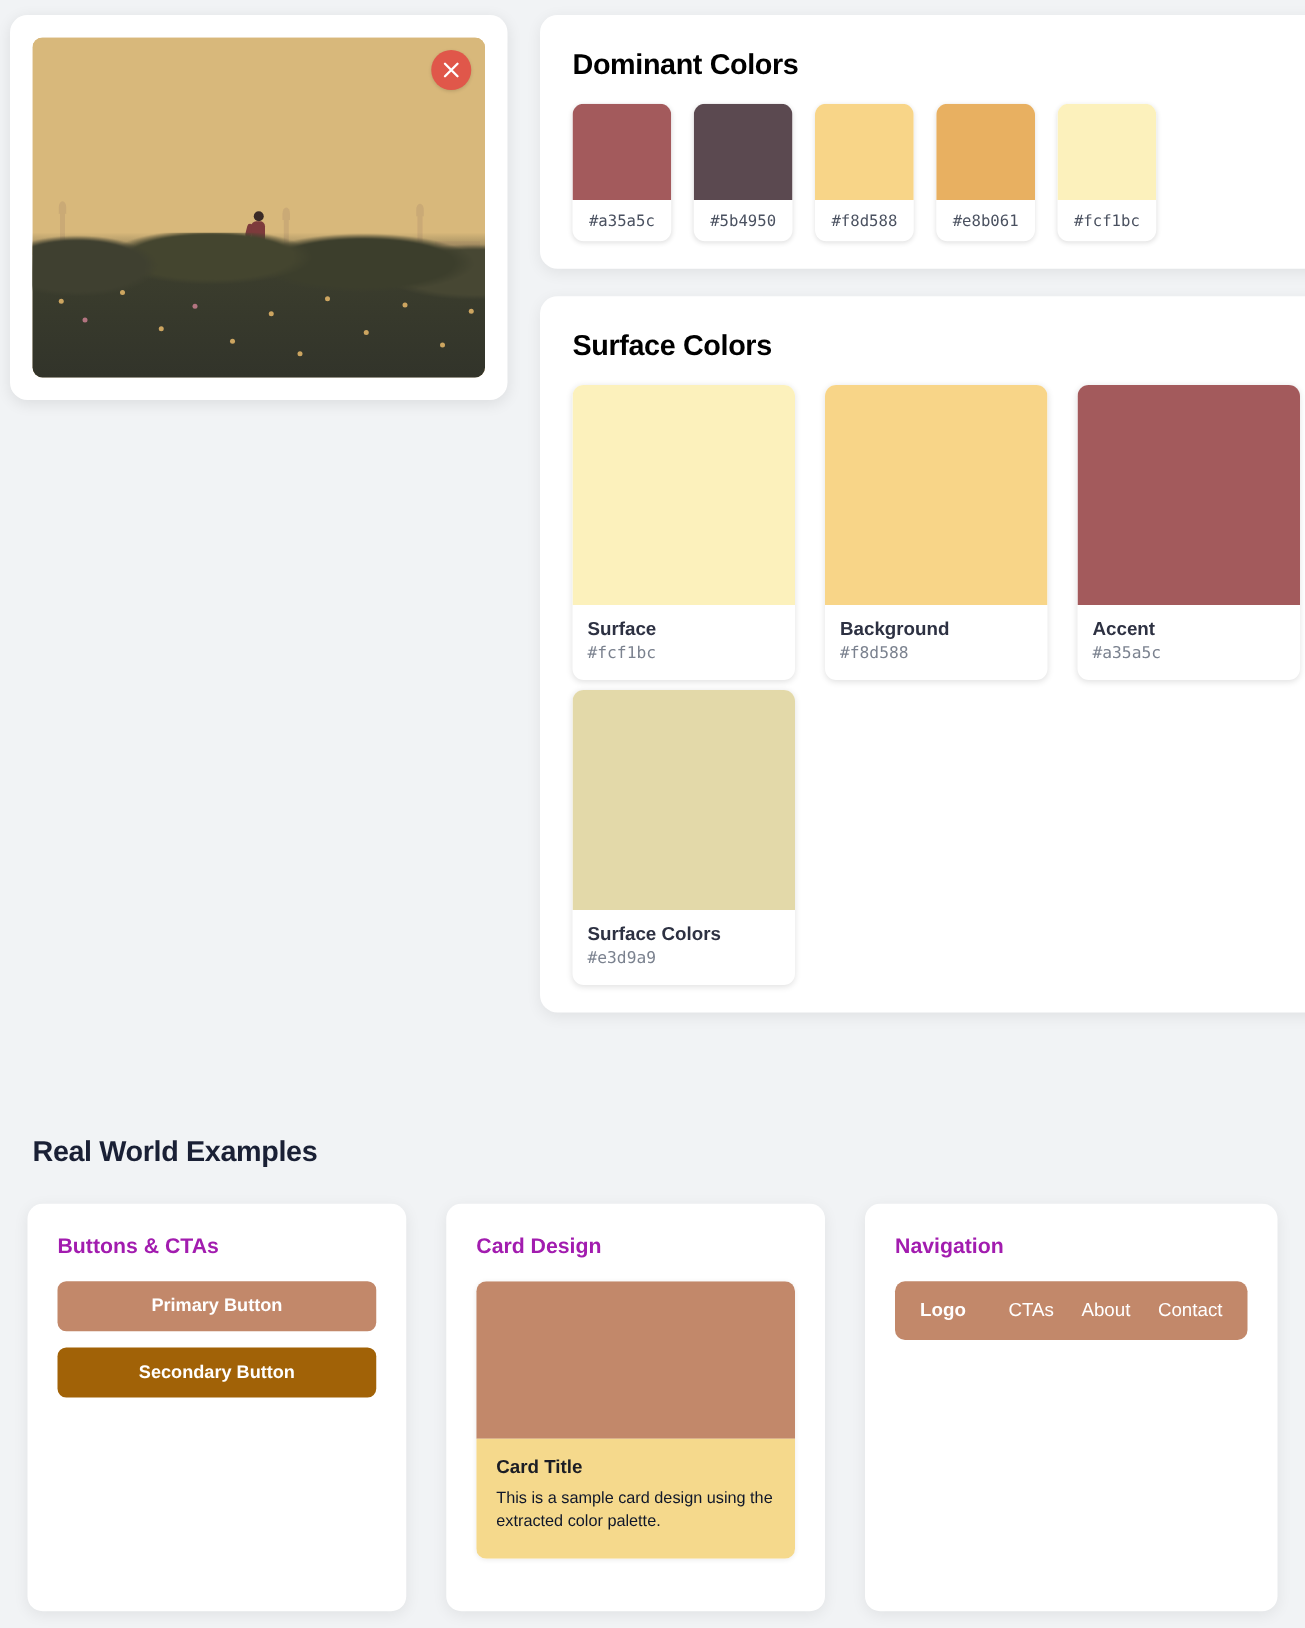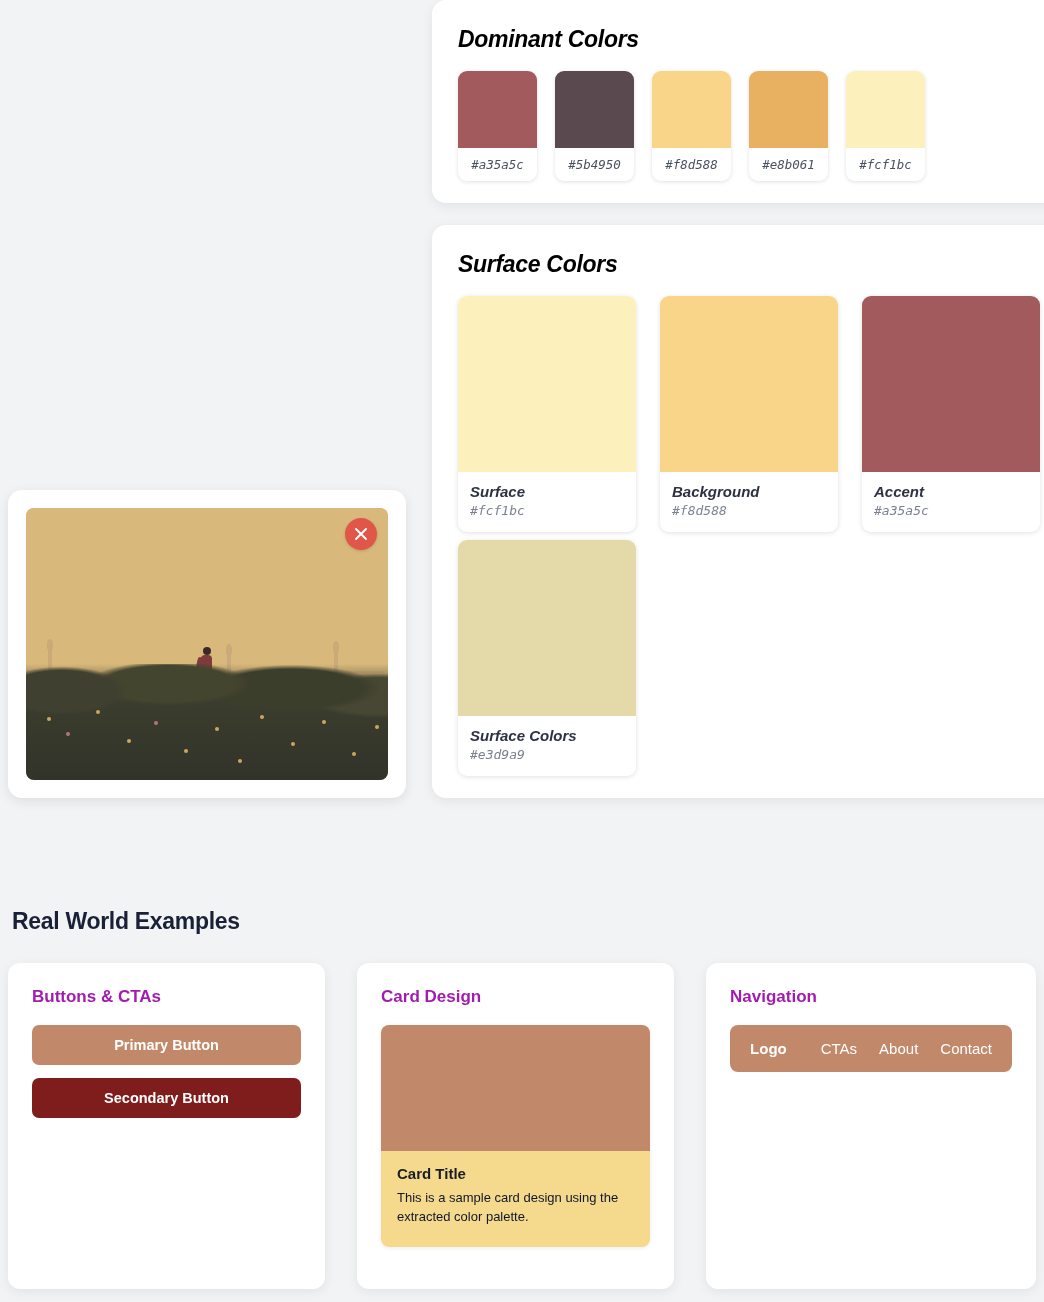--- a/index.html
+++ b/index.html
@@ -9,24 +9,23 @@
     height: 1302px;
     background: #f1f3f5;
     font-family: "Liberation Sans", sans-serif;
     overflow: hidden;
     position: relative;
   }
 
   
   .top-area {
     display: flex;
-    align-items: flex-end;
+    align-items: flex-start;
     gap: 26px;
-    padding: 0 0 0 8px;
-    font-style: italic;
+    padding: 12px 0 0 8px;
   }
 
   
   .preview-card {
     width: 398px;
     background: #ffffff;
     border-radius: 14px;
     box-shadow: 0 3px 12px rgba(0,0,0,0.09);
     padding: 18px;
     flex: 0 0 auto;
@@ -243,21 +242,21 @@
     font-size: 13px;
     color: #7b828f;
   }
 
   
   .examples {
     position: absolute;
     left: 0;
     top: 880px;
     width: 1044px;
-    padding: 0 8px;
+    padding: 0 22px;
   }
   .examples-title {
     font-size: 23px;
     font-weight: bold;
     color: #1a2035;
     letter-spacing: -0.3px;
     margin: 28px 0 0 4px;
   }
   .examples-row {
     display: flex;
@@ -288,21 +287,21 @@
     font-size: 14.5px;
     font-weight: bold;
     color: #ffffff;
     cursor: pointer;
     font-family: "Liberation Sans", sans-serif;
     display: flex;
     align-items: center;
     justify-content: center;
   }
   .demo-btn.primary   { background: #c2886a; }
-  .demo-btn.secondary { background: #7f1d1d; }
+  .demo-btn.secondary { background: #a16207; }
   .demo-btn.outlined {
     background: #ffffff;
     border: 1.5px solid #c2886a;
     color: #c2886a;
     font-weight: normal;
     font-size: 15px;
   }
 
   
   .design-card {

